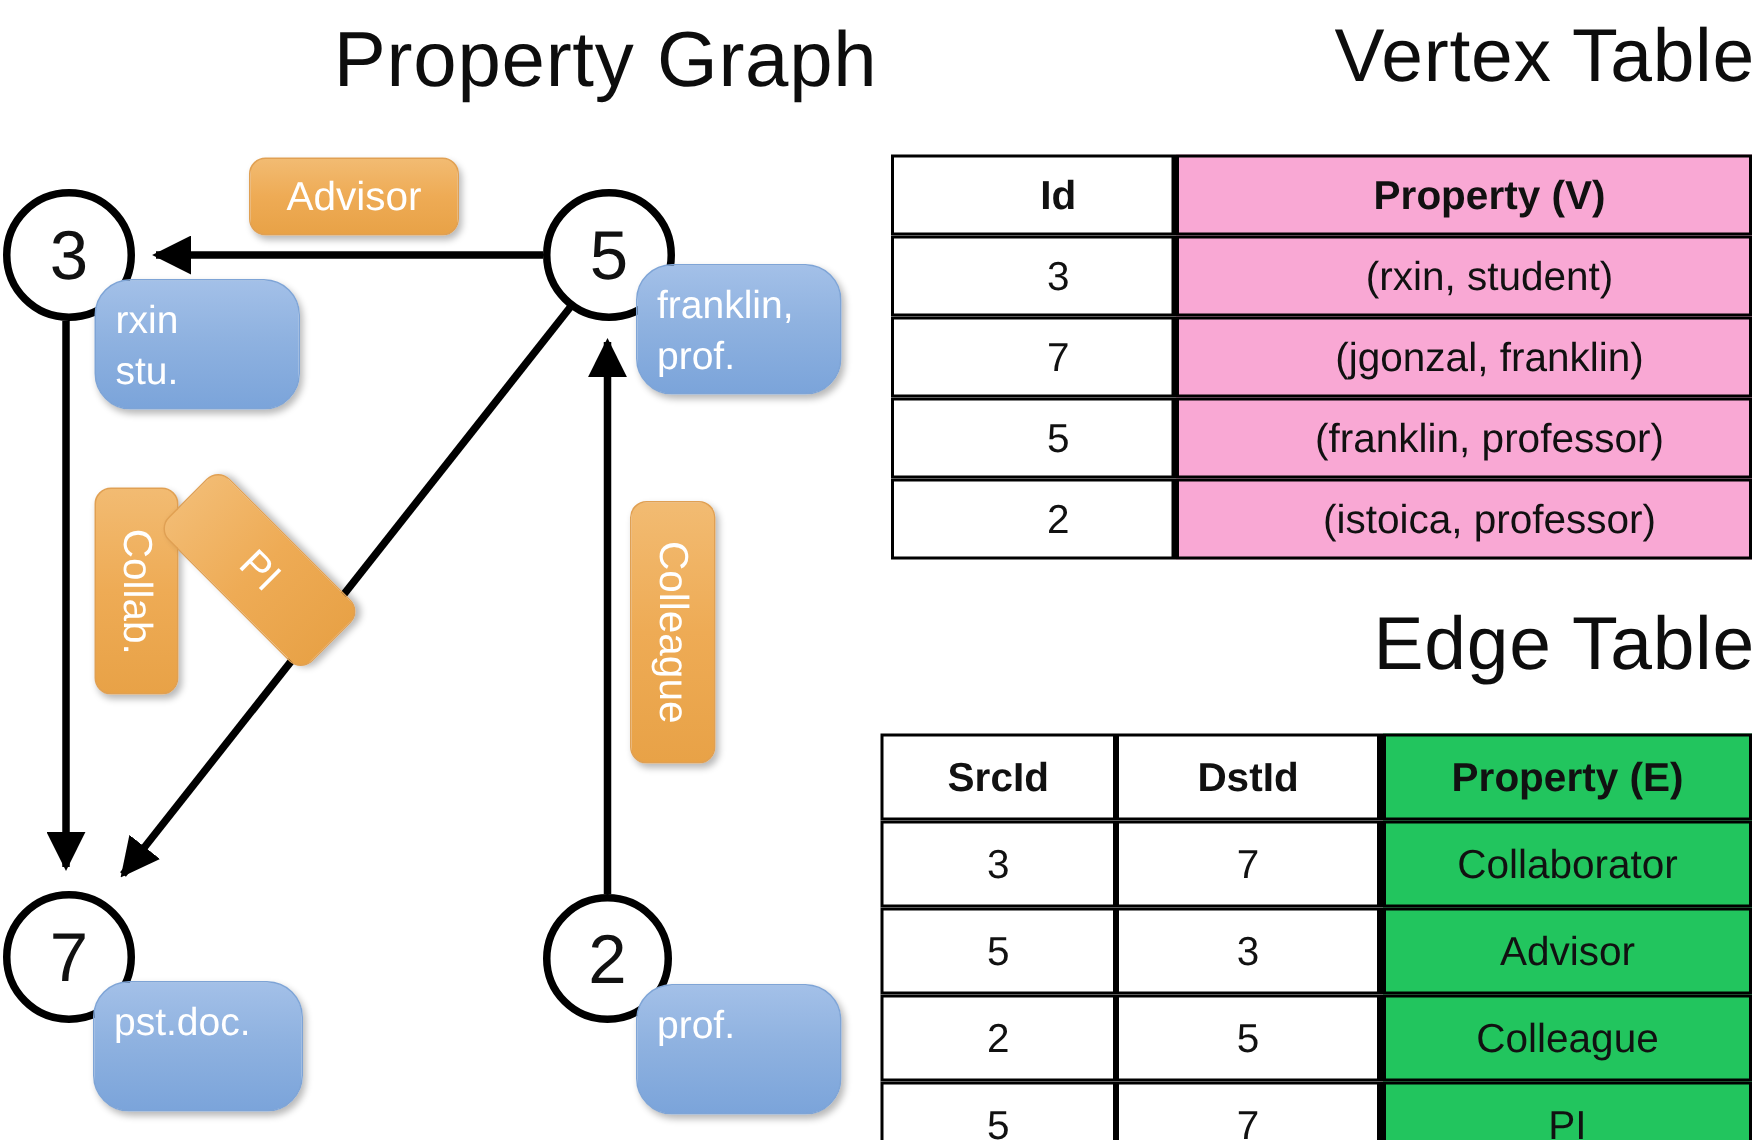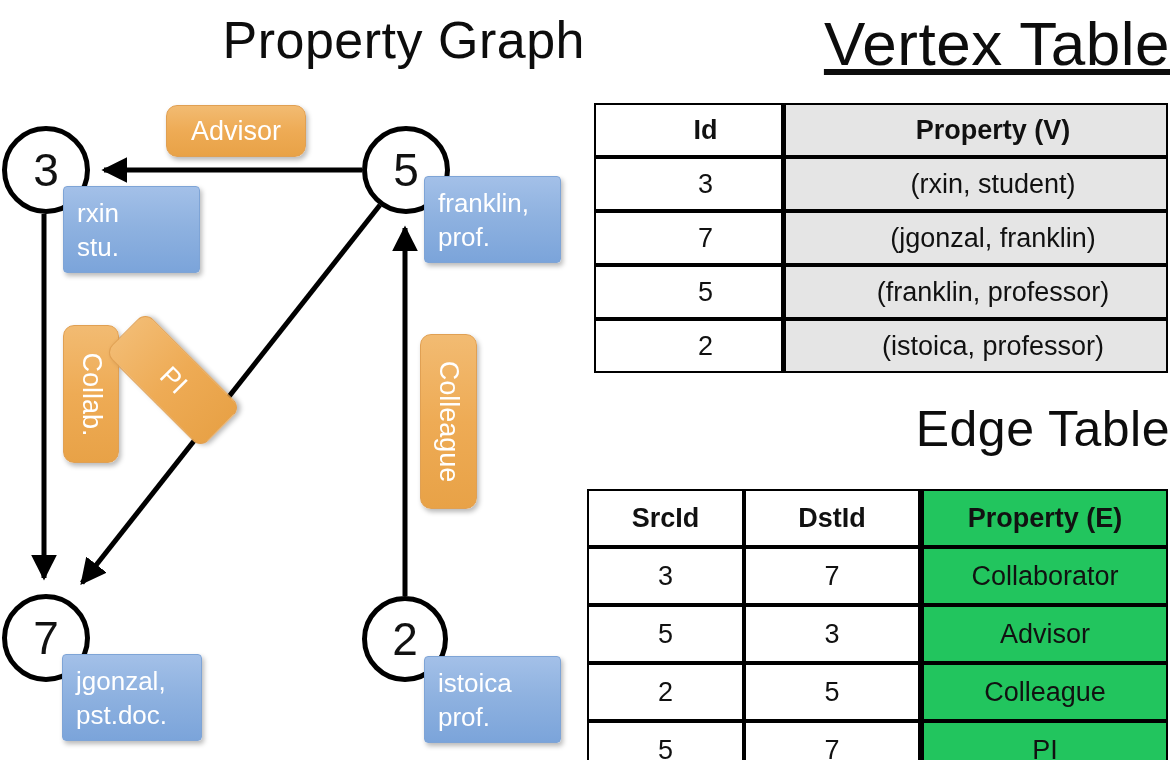--- a/index.html
+++ b/index.html
@@ -10,41 +10,41 @@
   }
   .panel{position:absolute;}
 
   
   .title{
     position:absolute;text-align:right;
     font-family:"Liberation Sans","DejaVu Sans",sans-serif;
     font-weight:300;color:#0d0d0d;white-space:nowrap;
   }
   #pg-title{left:0;top:10px;width:585px;font-size:52px;letter-spacing:0.5px;}
-  #vt-title{left:585px;top:8px;width:585px;font-size:62px;letter-spacing:0.5px;text-decoration:underline;}
+  #vt-title{left:585px;top:8px;width:585px;font-size:50px;letter-spacing:0.5px;}
   #et-title{left:585px;top:400px;width:585px;font-size:50px;letter-spacing:0.5px;}
 
   
   #graph-svg{position:absolute;left:0;top:0;width:585px;height:760px;}
 
   
   .node{
     position:absolute;border:5px solid #000;border-radius:50%;
     background:#fff;display:flex;align-items:center;justify-content:center;
     font-size:46px;font-weight:300;color:#111;box-sizing:border-box;
   }
   #node-3{left:2px;  top:126px; width:88px;height:88px;}
   #node-5{left:362px;top:126px; width:88px;height:88px;}
   #node-7{left:2px;  top:594px; width:88px;height:88px;}
   #node-2{left:362px;top:596px; width:86px;height:86px;}
 
   
   .chip-blue{
     position:absolute;box-sizing:border-box;
-    border-radius:4px;
+    border-radius:24px;
     background:linear-gradient(180deg,#a3c0e8 0%,#8fb2e0 45%,#7ba4da 100%);
     border:1px solid #7ea4d6;
     box-shadow:2px 3px 5px rgba(0,0,0,0.28);
     color:#ffffff;font-size:26px;font-weight:300;line-height:1.32;
     padding:9px 0 0 13px;
   }
   #chip-rxin    {left:63px; top:186px;width:137px;height:87px;}
   #chip-franklin{left:424px;top:176px;width:137px;height:87px;}
   #chip-jgonzal {left:62px; top:654px;width:140px;height:87px;}
   #chip-istoica {left:424px;top:656px;width:137px;height:87px;}
@@ -77,21 +77,21 @@
     table-layout:fixed;
   }
   table.grid td{
     border:2px solid #000;
     text-align:center;vertical-align:middle;
     font-size:27px;font-weight:300;color:#111;
     background:#ffffff;
     padding:0;
   }
   table.grid td.hdr{font-weight:700;}
-  table.grid td.blue{background:#e5e5e5;}
+  table.grid td.blue{background:#f9a8d4;}
   table.grid td.orange{background:#22c55e;}
 
   #vertex-table{left:594px;top:103px;width:574px;}
   #vertex-table col.c-id{width:190px;}
   #vertex-table col.c-prop{width:384px;}
   #vertex-table td{height:50px;padding-left:34px;}
 
   #edge-table{left:587px;top:489px;width:581px;}
   #edge-table col.c-src{width:157px;}
   #edge-table col.c-dst{width:178px;}
@@ -148,25 +148,23 @@
 
   <div class="chip-blue" id="chip-rxin">
     <div>rxin</div>
     <div>stu.</div>
   </div>
   <div class="chip-blue" id="chip-franklin">
     <div>franklin,</div>
     <div>prof.</div>
   </div>
   <div class="chip-blue" id="chip-jgonzal">
-    <div>jgonzal,</div>
     <div>pst.doc.</div>
   </div>
   <div class="chip-blue" id="chip-istoica">
-    <div>istoica</div>
     <div>prof.</div>
   </div>
 
   <div class="chip-orange" id="chip-advisor">
     <span class="vtxt">Advisor</span>
   </div>
   <div class="chip-orange" id="chip-collab">
     <span class="vtxt">Collab.</span>
   </div>
   <div class="chip-orange" id="chip-pi">

